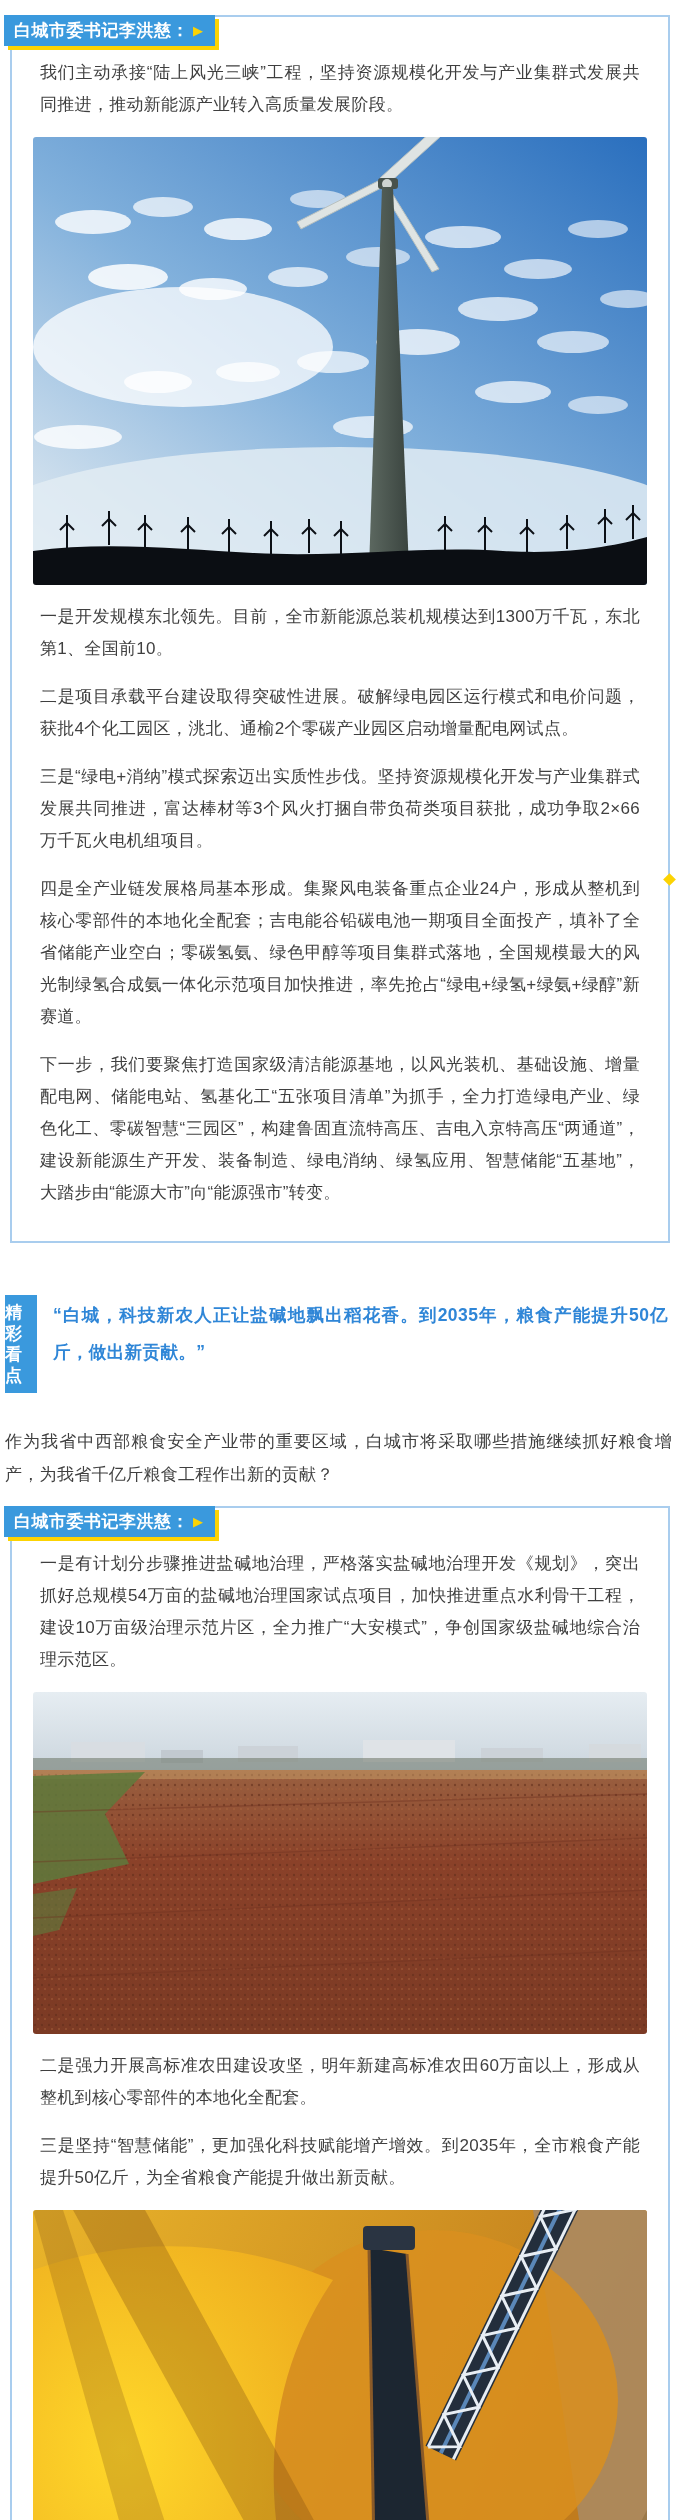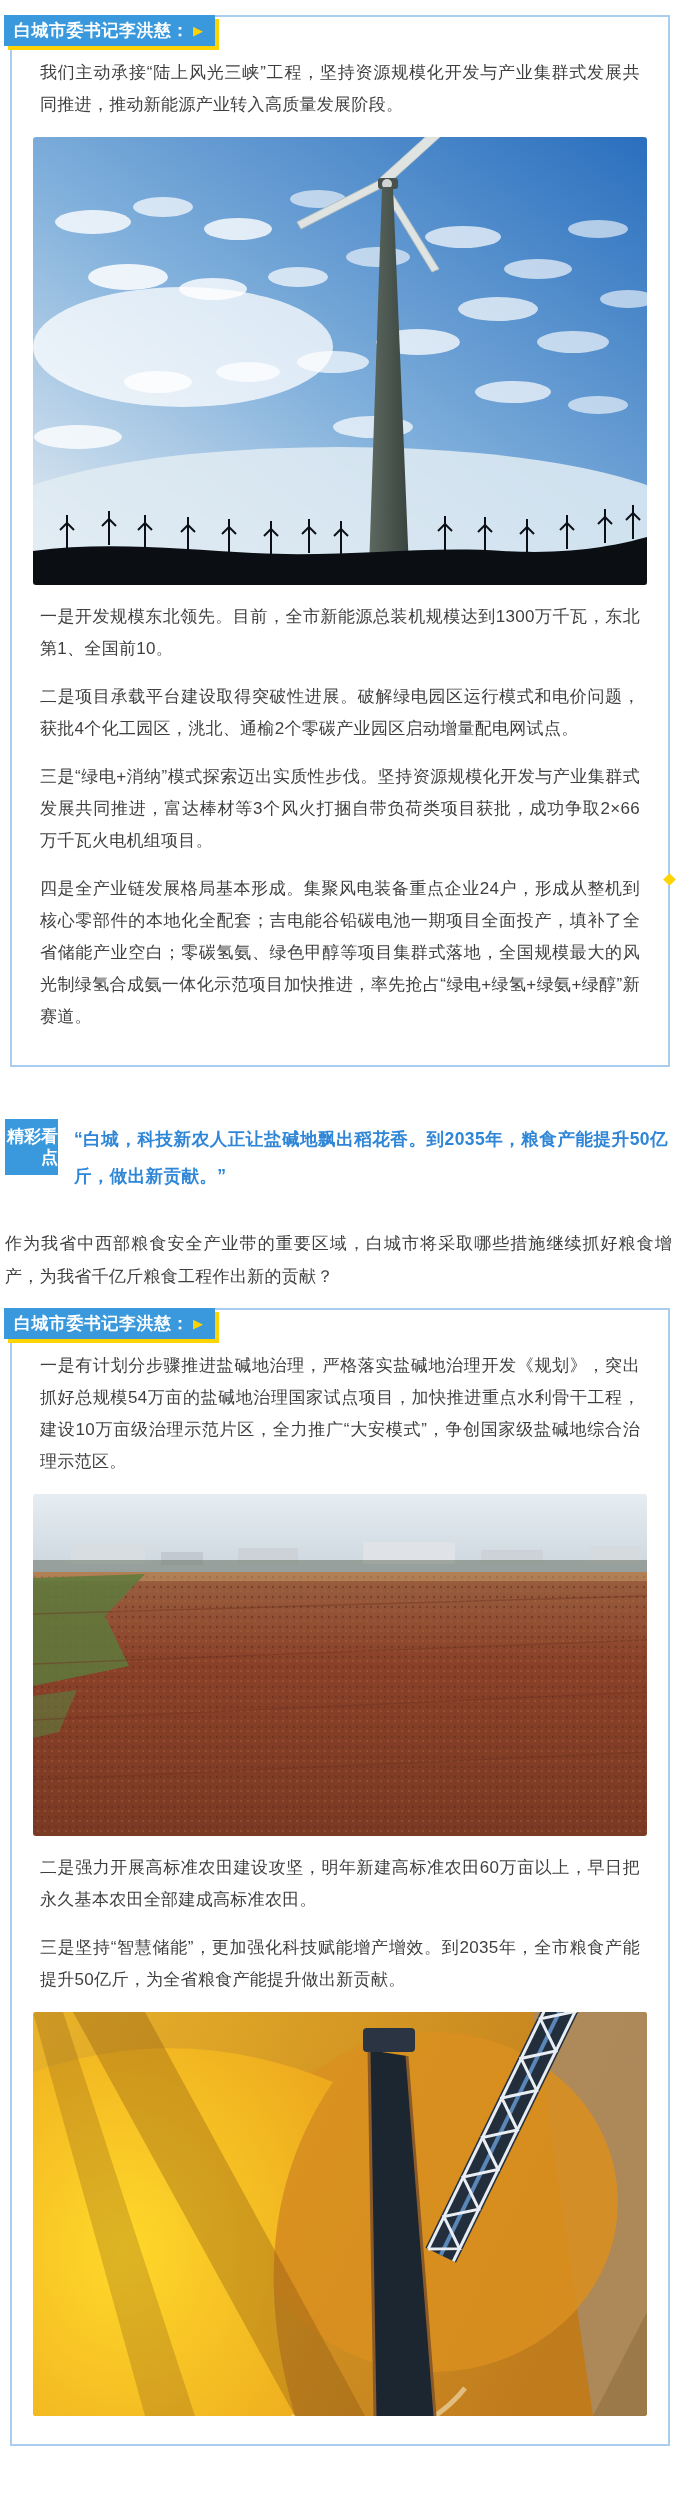--- a/index.html
+++ b/index.html
@@ -51,24 +51,24 @@
   }
   .photo svg{display:block;width:100%;height:auto;}
   .decor-diamond{
     position:absolute;right:-6px;top:858px;width:9px;height:9px;
     background:var(--accent_yellow);transform:rotate(45deg);
   }
 
   
   .highlight{display:flex;align-items:flex-start;margin:52px 12px 0 5px;}
   .vlabel{
-    flex:0 0 auto;width:53px;
+    flex:0 0 auto;width:32px;
     background:var(--accent_blue);color:#fff;
     font-weight:bold;font-size:17px;line-height:21px;
-    padding:7px 0;text-align:right;
+    padding:7px 0;text-align:left;
     word-break:break-all;letter-spacing:0;
   }
   .quote{
     margin:2px 0 0 16px;color:var(--quote_blue);
     font-weight:bold;font-size:17.5px;line-height:37px;
     letter-spacing:0.4px;text-align:justify;
   }
 
   .question{
     margin:32px 8px 14px 5px;
@@ -163,20 +163,21 @@
             <use href="#wt" x="572" y="406"></use>
               <use href="#wt" x="600" y="402"></use>
           </g>
         </svg>
       </div>
 
       <p class="body">一是开发规模东北领先。目前，全市新能源总装机规模达到1300万千瓦，东北第1、全国前10。</p>
       <p class="body">二是项目承载平台建设取得突破性进展。破解绿电园区运行模式和电价问题，获批4个化工园区，洮北、通榆2个零碳产业园区启动增量配电网试点。</p>
       <p class="body">三是“绿电+消纳”模式探索迈出实质性步伐。坚持资源规模化开发与产业集群式发展共同推进，富达棒材等3个风火打捆自带负荷类项目获批，成功争取2×66万千瓦火电机组项目。</p>
       <p class="body">四是全产业链发展格局基本形成。集聚风电装备重点企业24户，形成从整机到核心零部件的本地化全配套；吉电能谷铅碳电池一期项目全面投产，填补了全省储能产业空白；零碳氢氨、绿色甲醇等项目集群式落地，全国规模最大的风光制绿氢合成氨一体化示范项目加快推进，率先抢占“绿电+绿氢+绿氨+绿醇”新赛道。</p>
+      <p class="body">下一步，我们要聚焦打造国家级清洁能源基地，以风光装机、基础设施、增量配电网、储能电站、氢基化工“五张项目清单”为抓手，全力打造绿电产业、绿色化工、零碳智慧“三园区”，构建鲁固直流特高压、吉电入京特高压“两通道”，建设新能源生产开发、装备制造、绿电消纳、绿氢应用、智慧储能“五基地”，大踏步由“能源大市”向“能源强市”转变。</p>
       <span class="decor-diamond"></span>
     </div>
   </section>
 
   <section class="highlight">
     <div class="vlabel">精彩看点</div>
     <p class="quote">“白城，科技新农人正让盐碱地飘出稻花香。到2035年，粮食产能提升50亿斤，做出新贡献。”</p>
   </section>
 
   <p class="question">作为我省中西部粮食安全产业带的重要区域，白城市将采取哪些措施继续抓好粮食增产，为我省千亿斤粮食工程作出新的贡献？</p>
@@ -223,21 +224,21 @@
           <path d="M0,202 L44,196 L26,238 L0,244 Z" fill="#5e7a3c" opacity="0.65"></path>
           <g stroke="#6e3120" stroke-width="1.4" opacity="0.4">
             <line x1="0" y1="120" x2="614" y2="102"></line>
             <line x1="0" y1="170" x2="614" y2="146"></line>
             <line x1="0" y1="226" x2="614" y2="198"></line>
             <line x1="0" y1="286" x2="614" y2="258"></line>
           </g>
         </svg>
       </div>
 
-      <p class="body">二是强力开展高标准农田建设攻坚，明年新建高标准农田60万亩以上，早日把永久基本农田全部建成高标准农田。</p>
+      <p class="body">二是强力开展高标准农田建设攻坚，明年新建高标准农田60万亩以上，形成从整机到核心零部件的本地化全配套。</p>
       <p class="body">三是坚持“智慧储能”，更加强化科技赋能增产增效。到2035年，全市粮食产能提升50亿斤，为全省粮食产能提升做出新贡献。</p>
 
       <div class="photo">
         <svg viewBox="0 0 614 404" xmlns="http://www.w3.org/2000/svg">
           <defs>
             <linearGradient id="g3base" x1="0" y1="0" x2="1" y2="0.3">
               <stop offset="0" stop-color="#e9b42a"></stop>
               <stop offset="1" stop-color="#c07b1d"></stop>
             </linearGradient>
             <radialGradient id="g3mound" cx="0.3" cy="0.55" r="0.8">

